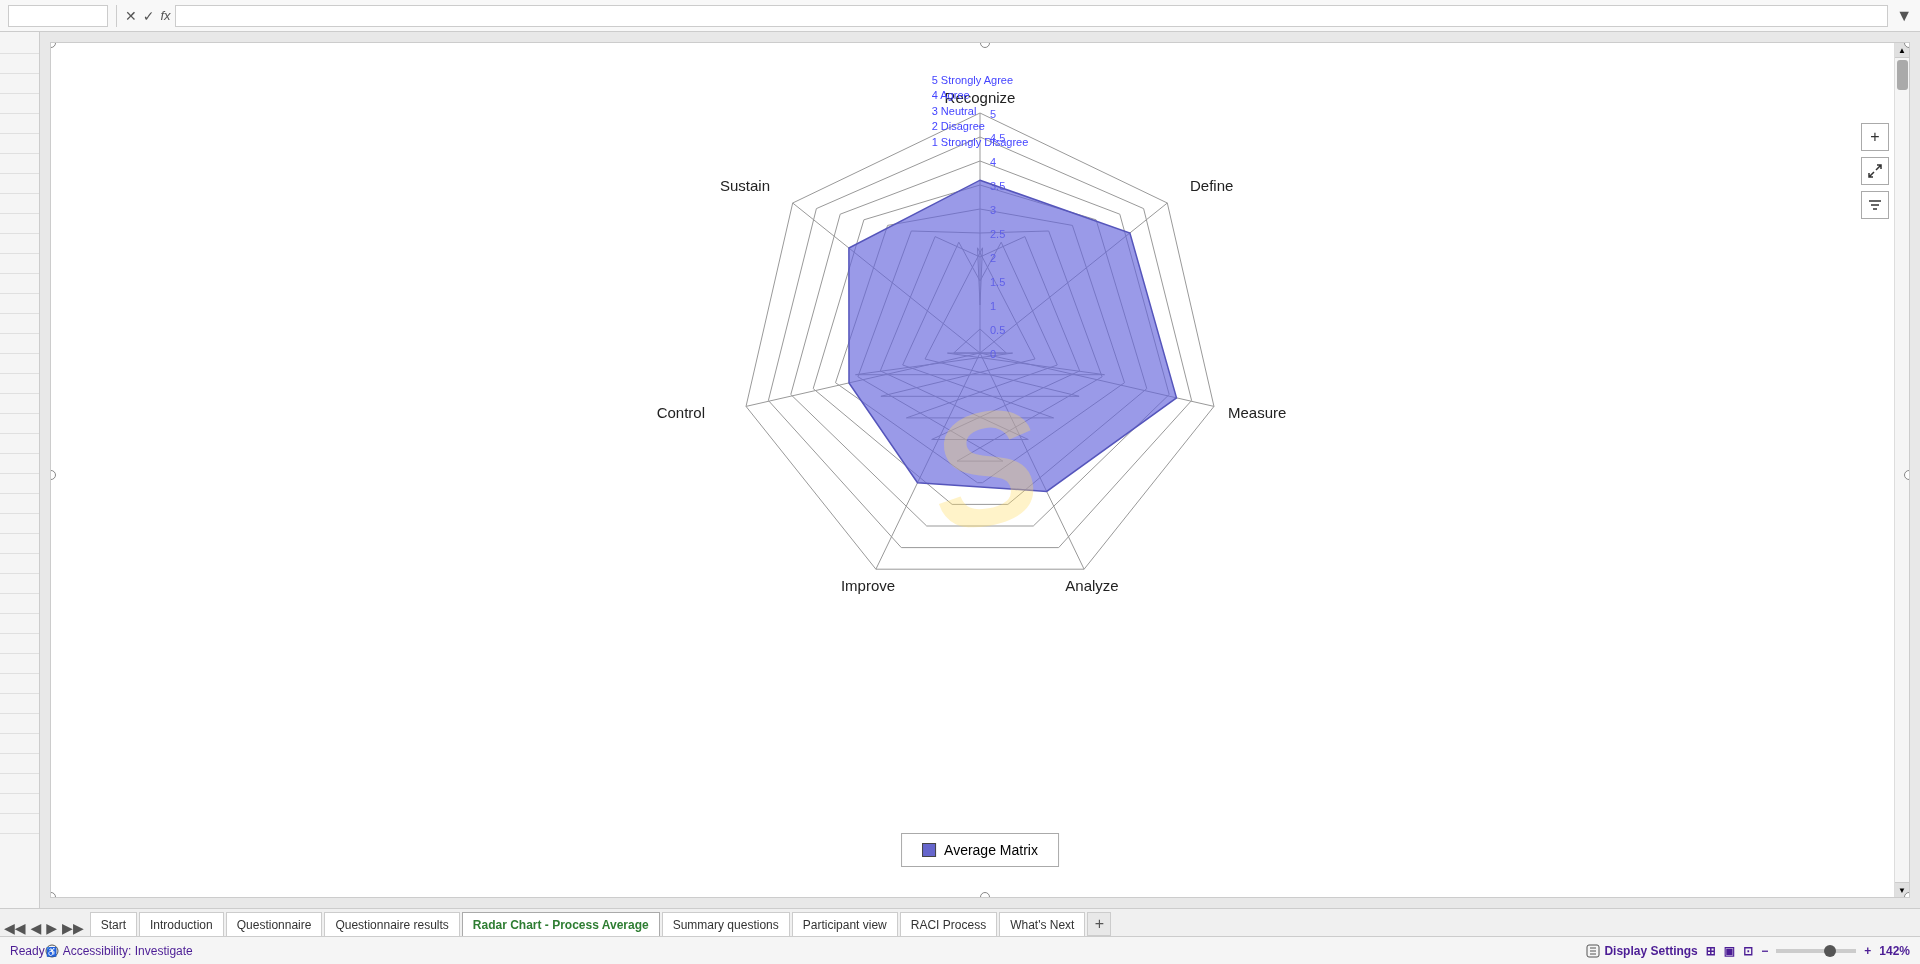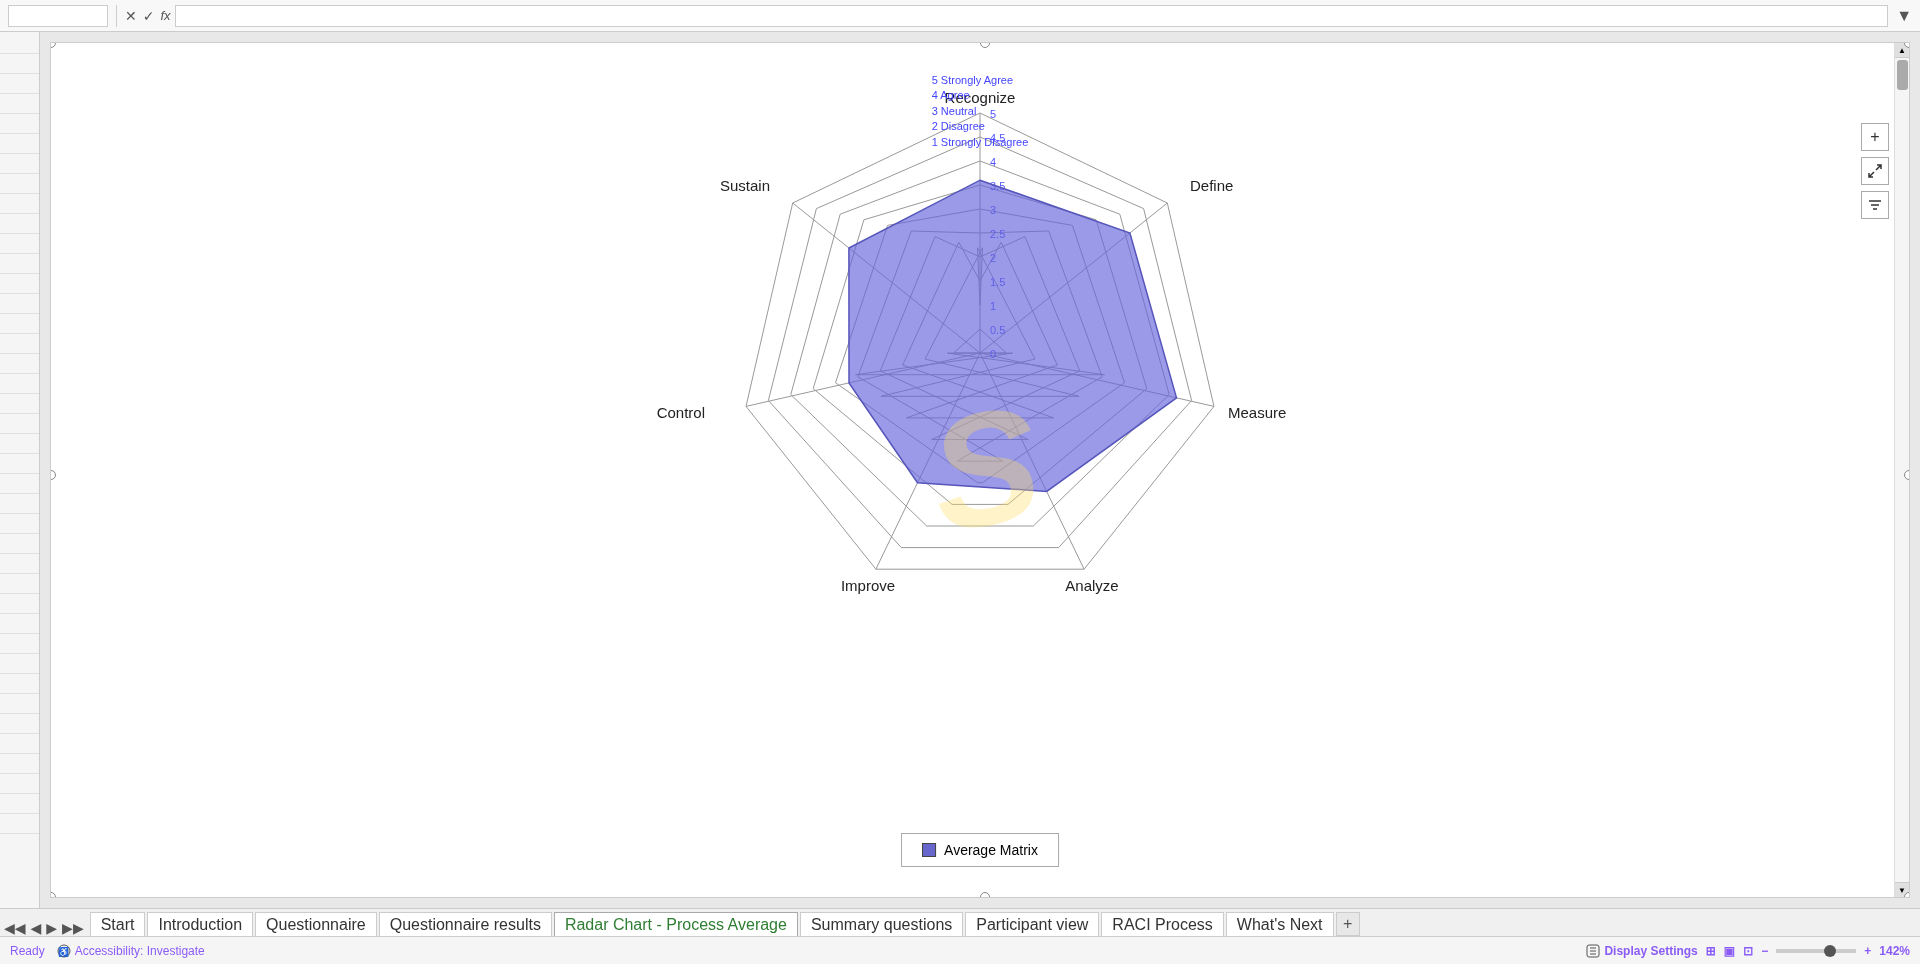--- a/index.html
+++ b/index.html
@@ -176,33 +176,33 @@
       background: #f0f0f0;
       border-top: 1px solid #ccc;
       display: flex;
       align-items: flex-end;
       padding-left: 4px;
       gap: 0;
     }
     .sheet-tab {
       height: 24px;
       padding: 0 10px;
-      font-size: 16px;
+      font-size: 12px;
       line-height: 24px;
       border: 1px solid #ccc;
       border-bottom: none;
       background: #e8e8e8;
       cursor: pointer;
       white-space: nowrap;
       color: #333;
       margin-right: 2px;
     }
     .sheet-tab.active {
       background: white;
-      font-weight: normal;
+      font-weight: bold;
       color: #2e7d32;
       border-color: #aaa;
       text-align: center;
     }
     .sheet-tab.white-bg {
       background: white;
       color: #333;
     }
     .add-sheet-btn {
       width: 24px;
@@ -226,23 +226,22 @@
     }
 
     
     .status-bar {
       height: 28px;
       background: #f5f5f5;
       border-top: 1px solid #ccc;
       display: flex;
       align-items: center;
       padding: 8px 10px;
-      gap: 12px;
       font-size: 12px;
-      color: #8b5cf6;
+      color: #4c1d95;
     }
     .status-bar .zoom-area {
       margin-left: auto;
       display: flex;
       align-items: center;
       gap: 8px;
       font-weight: bold;
     }
 
     

